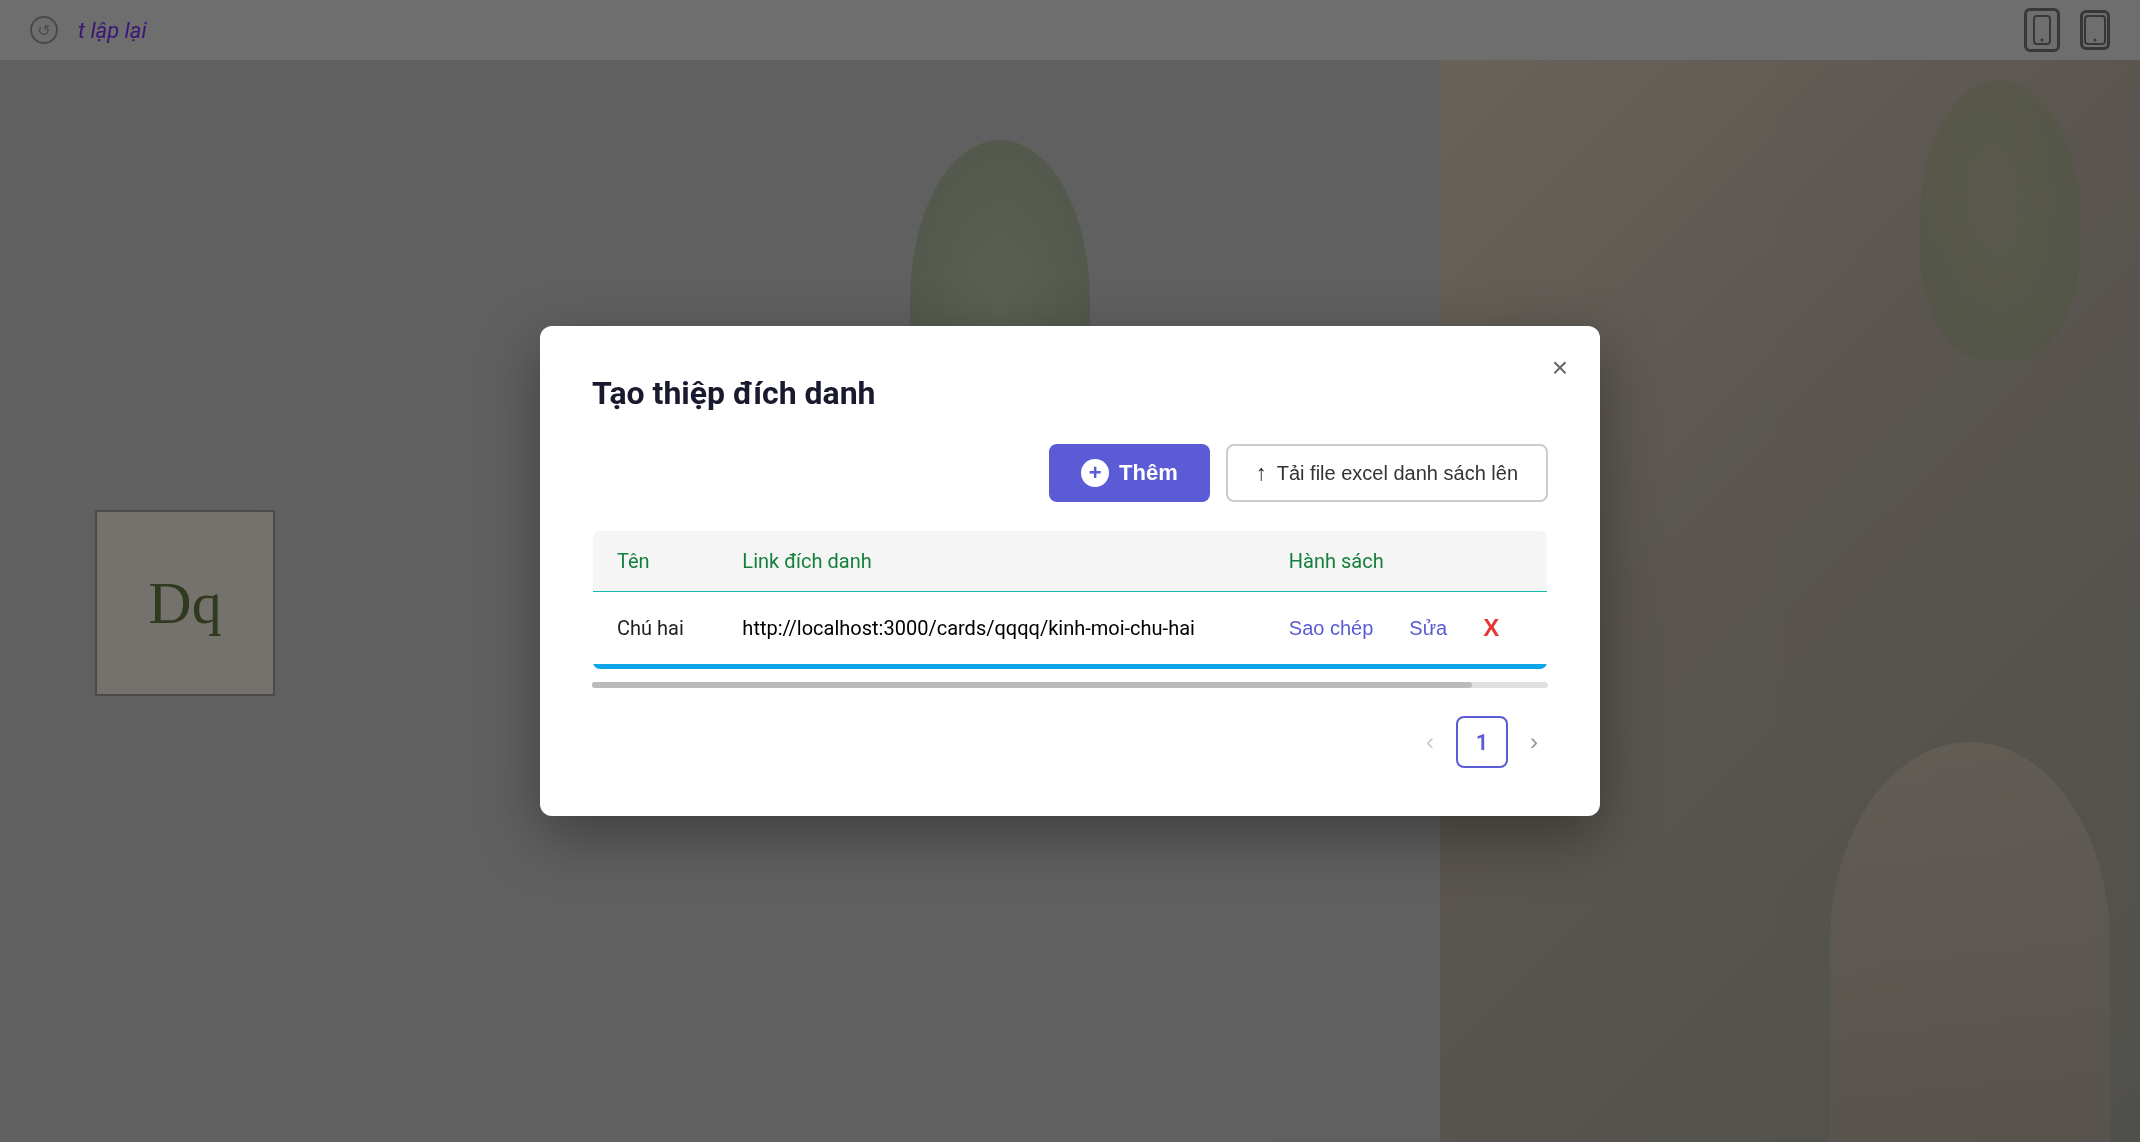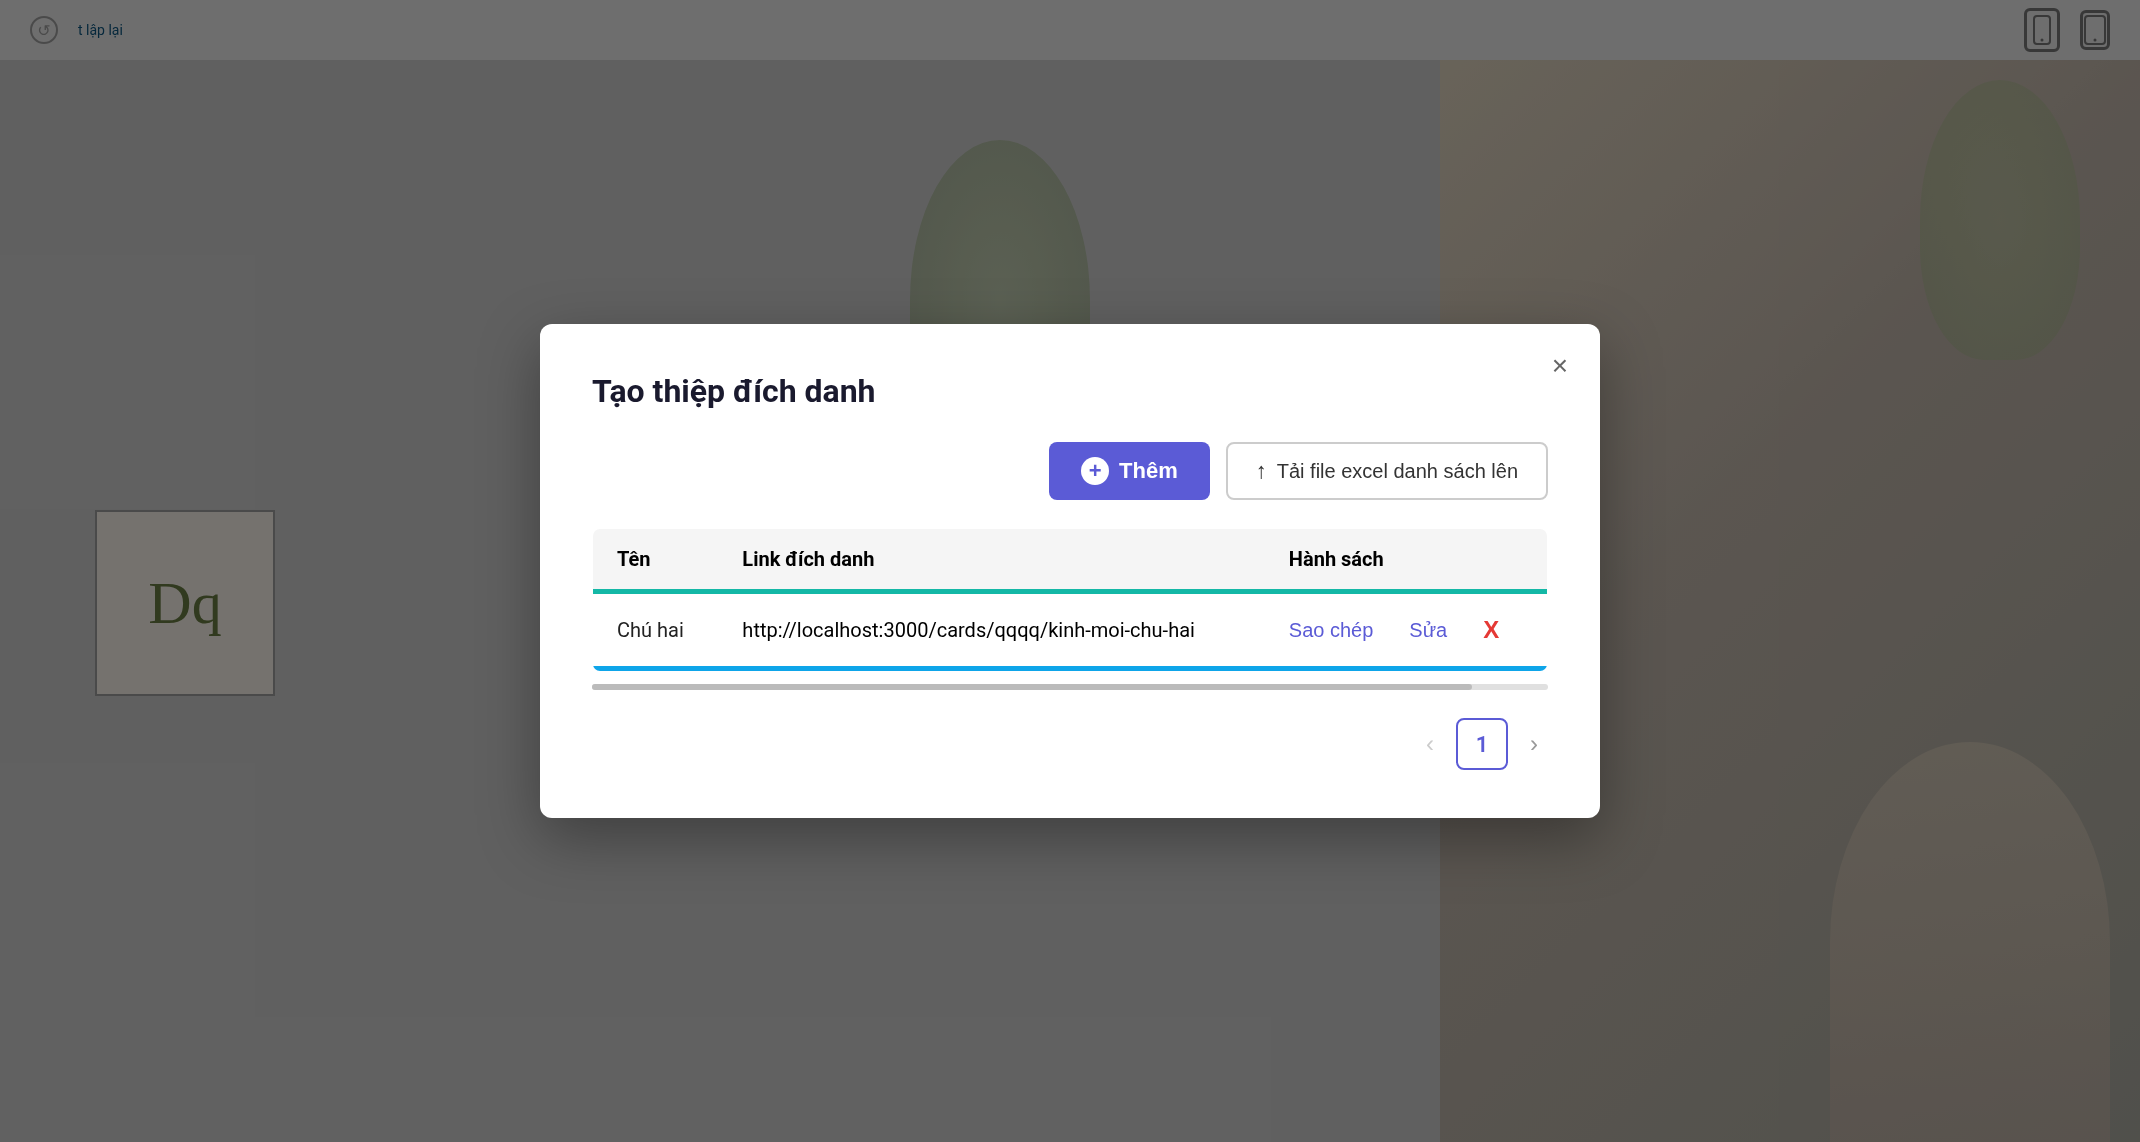--- a/index.html
+++ b/index.html
@@ -35,22 +35,23 @@
       width: 28px;
       height: 28px;
       border-radius: 50%;
       border: 2px solid #888;
       display: flex; align-items: center; justify-content: center;
       color: #888;
       font-size: 16px;
     }
 
     .bg-topbar-text {
-      color: #0c4a6e;
-      font-size: 14px;
+      color: #6d28d9;
+      font-size: 22px;
+      font-style: italic;
     }
 
     .bg-topbar-right {
       margin-left: auto;
       display: flex;
       gap: 20px;
       align-items: center;
     }
 
     .phone-icon-outline {
@@ -199,23 +200,23 @@
     }
 
     .modal-table thead tr {
       background: #f5f5f5;
     }
 
     .modal-table th {
       text-align: left;
       padding: 18px 24px;
       font-size: 20px;
-      font-weight: 700;
-      color: #000000;
-      border-bottom: 5px solid #14b8a6;
+      font-weight: 400;
+      color: #15803d;
+      border-bottom: 1px solid #14b8a6;
     }
 
     .modal-table td {
       padding: 22px 24px;
       font-size: 20px;
       color: #222;
       border-bottom: 6px solid #0ea5e9;
       vertical-align: middle;
     }
 

